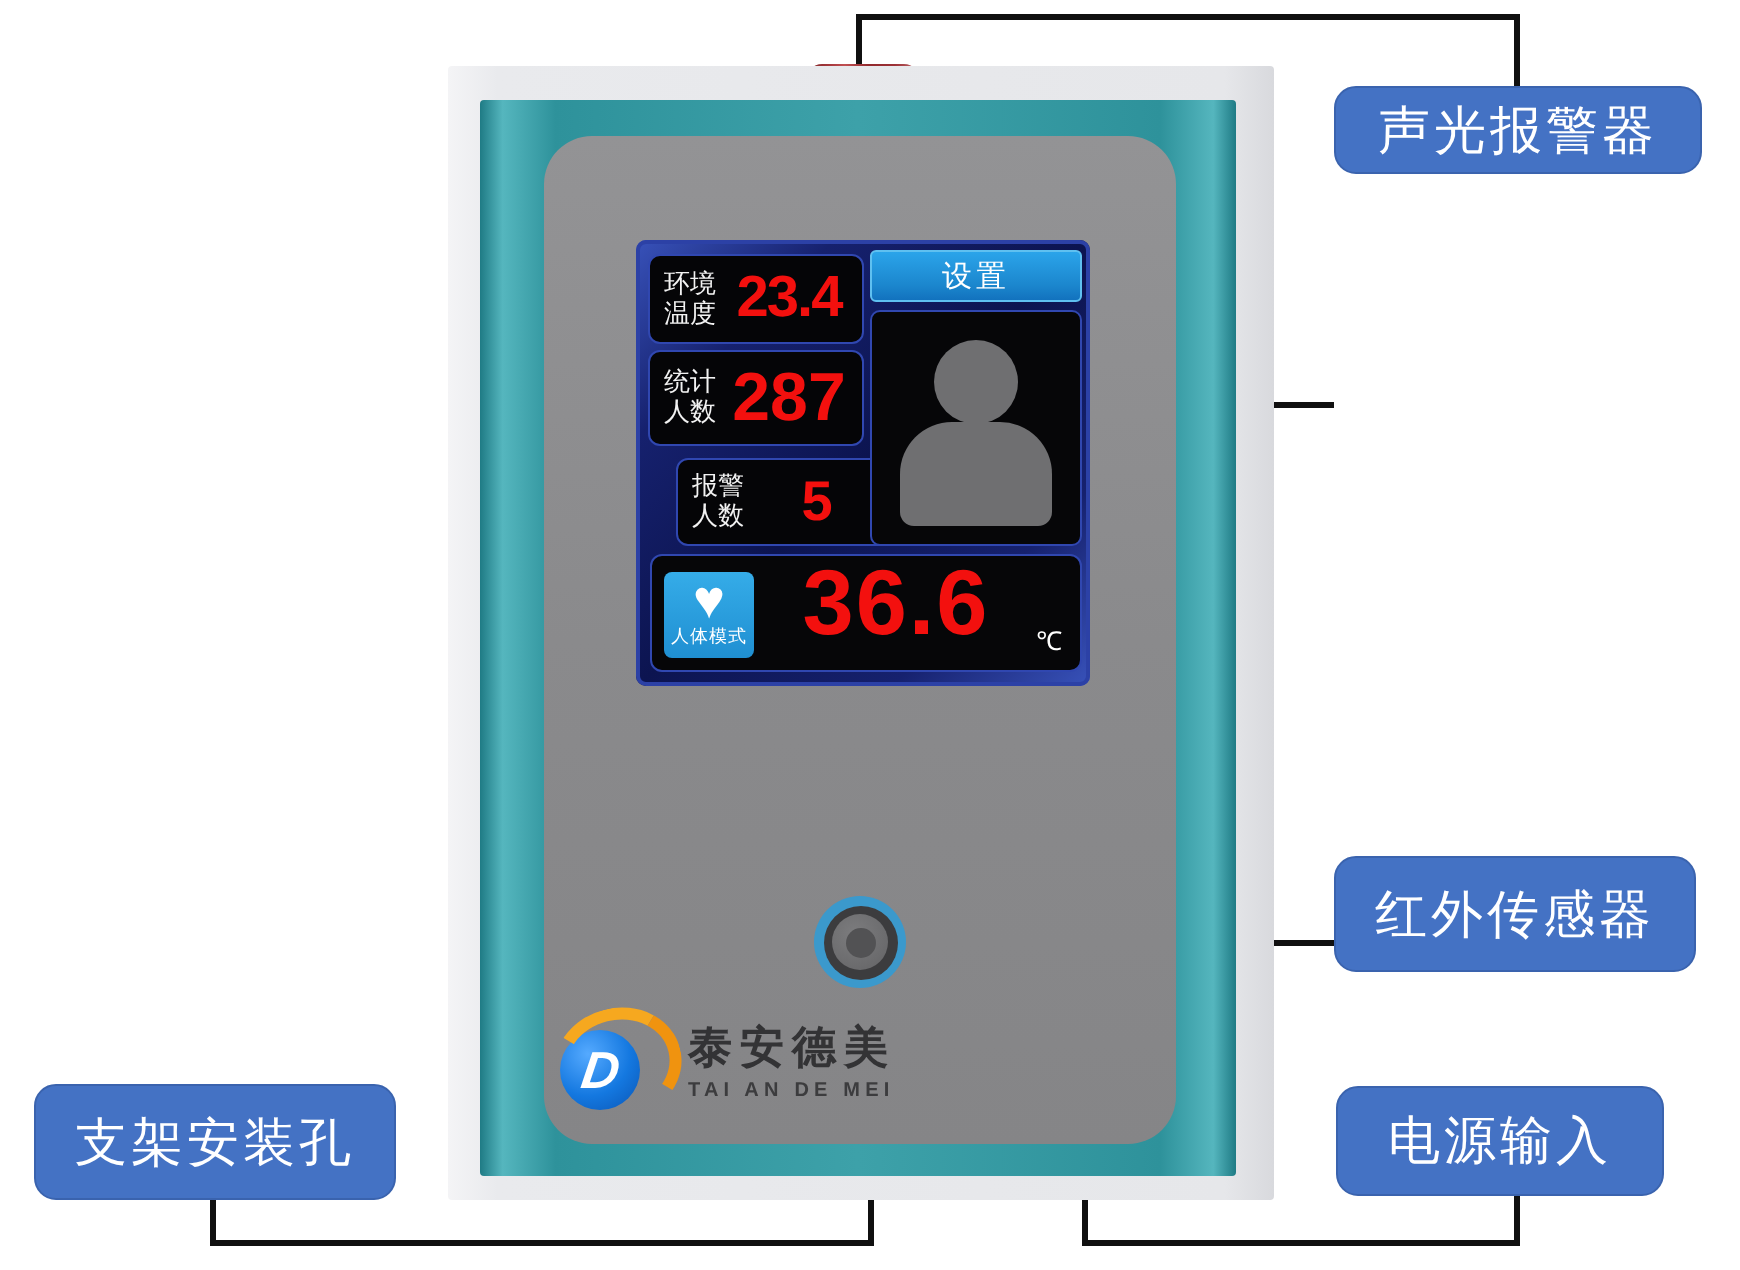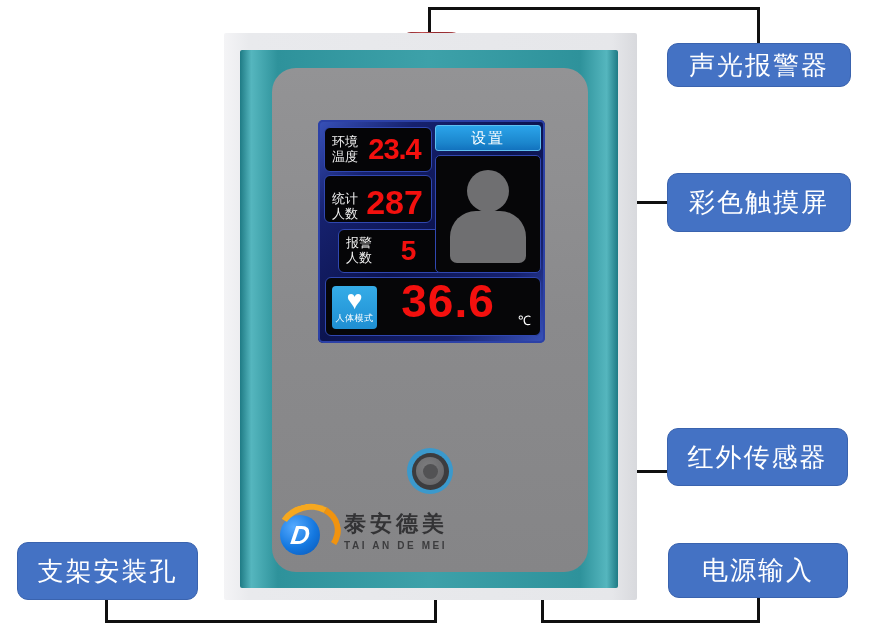--- a/index.html
+++ b/index.html
@@ -26,21 +26,21 @@
   
   .screen{position:absolute;left:318px;top:120px;width:227px;height:223px;
     border-radius:5px;
     background:linear-gradient(135deg,#3852ba 0%,#16216e 22%,#0c1450 50%,#16216e 78%,#3852ba 100%);
     box-shadow:inset 0 0 0 2px #2c41a6;}
   .sbox{position:absolute;background:#050507;border:1px solid #3047b0;border-radius:6px;
     display:flex;align-items:center;box-sizing:border-box;}
   .sbox .lbl{color:#f2f2f2;font-size:13px;line-height:1.15;padding-left:7px;white-space:pre-line;}
   .sbox .val{color:#f3100e;font-weight:bold;flex:1;text-align:center;}
   .box-env{left:6px;top:7px;width:108px;height:45px;}
-  .box-count{left:6px;top:55px;width:108px;height:48px;align-items:flex-end;}
+  .box-count{left:6px;top:55px;width:108px;height:48px;}
   .box-alarm{left:20px;top:109px;width:108px;height:44px;}
   .box-env .val{font-size:29px;letter-spacing:-1px;}
   .box-count .val{font-size:34px;}
   .box-alarm .val{font-size:28px;}
   .settings-btn{position:absolute;left:117px;top:5px;width:106px;height:26px;
     background:linear-gradient(180deg,#2ba4ea 0%,#1b86cd 70%,#1272be 100%);
     border:1px solid #5fc0f0;border-radius:3px;color:#fff;font-size:15px;
     display:flex;align-items:center;justify-content:center;letter-spacing:2px;box-sizing:border-box;}
   .person-box{position:absolute;left:117px;top:35px;width:106px;height:118px;
     background:#060608;border:1px solid #3047b0;border-radius:5px;box-sizing:border-box;}
@@ -83,21 +83,21 @@
   .logo-cn{font-size:22px;font-weight:bold;color:#333335;letter-spacing:4px;}
   .logo-en{font-size:10px;font-weight:bold;color:#3c3c3e;letter-spacing:2.6px;margin-top:1px;}
 
   
   .anno{position:absolute;background:#4472c4;border:1px solid #3a63ae;border-radius:11px;
     color:#fff;font-size:26px;letter-spacing:2px;
     display:flex;align-items:center;justify-content:center;box-sizing:border-box;}
   .anno-alarm{left:667px;top:43px;width:184px;height:44px;}
   .anno-screen{left:667px;top:173px;width:184px;height:59px;}
   .anno-sensor{left:667px;top:428px;width:181px;height:58px;}
-  .anno-power{left:668px;top:543px;width:180px;height:55px;}
+  .anno-power{left:668px;top:543px;width:164px;height:55px;}
   .anno-bracket{left:17px;top:542px;width:181px;height:58px;}
 </style>
 </head>
 <body>
 
 <div id="canvas">
 
   <div class="line" style="left:428px;top:7px;width:3px;height:27px;"></div>
   <div class="line" style="left:428px;top:7px;width:332px;height:3px;"></div>
   <div class="line" style="left:757px;top:7px;width:3px;height:36px;"></div>
@@ -164,18 +164,17 @@
       </div>
       <div class="logo-arc"></div>
     </div>
     <div class="logo-text">
       <div class="logo-cn">泰安德美</div>
       <div class="logo-en">TAI AN DE MEI</div>
     </div>
   </div>
 
   <div class="anno anno-alarm">声光报警器</div>
-  <div class="anno anno-screen">彩色触摸屏</div>
   <div class="anno anno-sensor">红外传感器</div>
   <div class="anno anno-bracket">支架安装孔</div>
   <div class="anno anno-power">电源输入</div>
 
 </div>
 
 </body></html>

